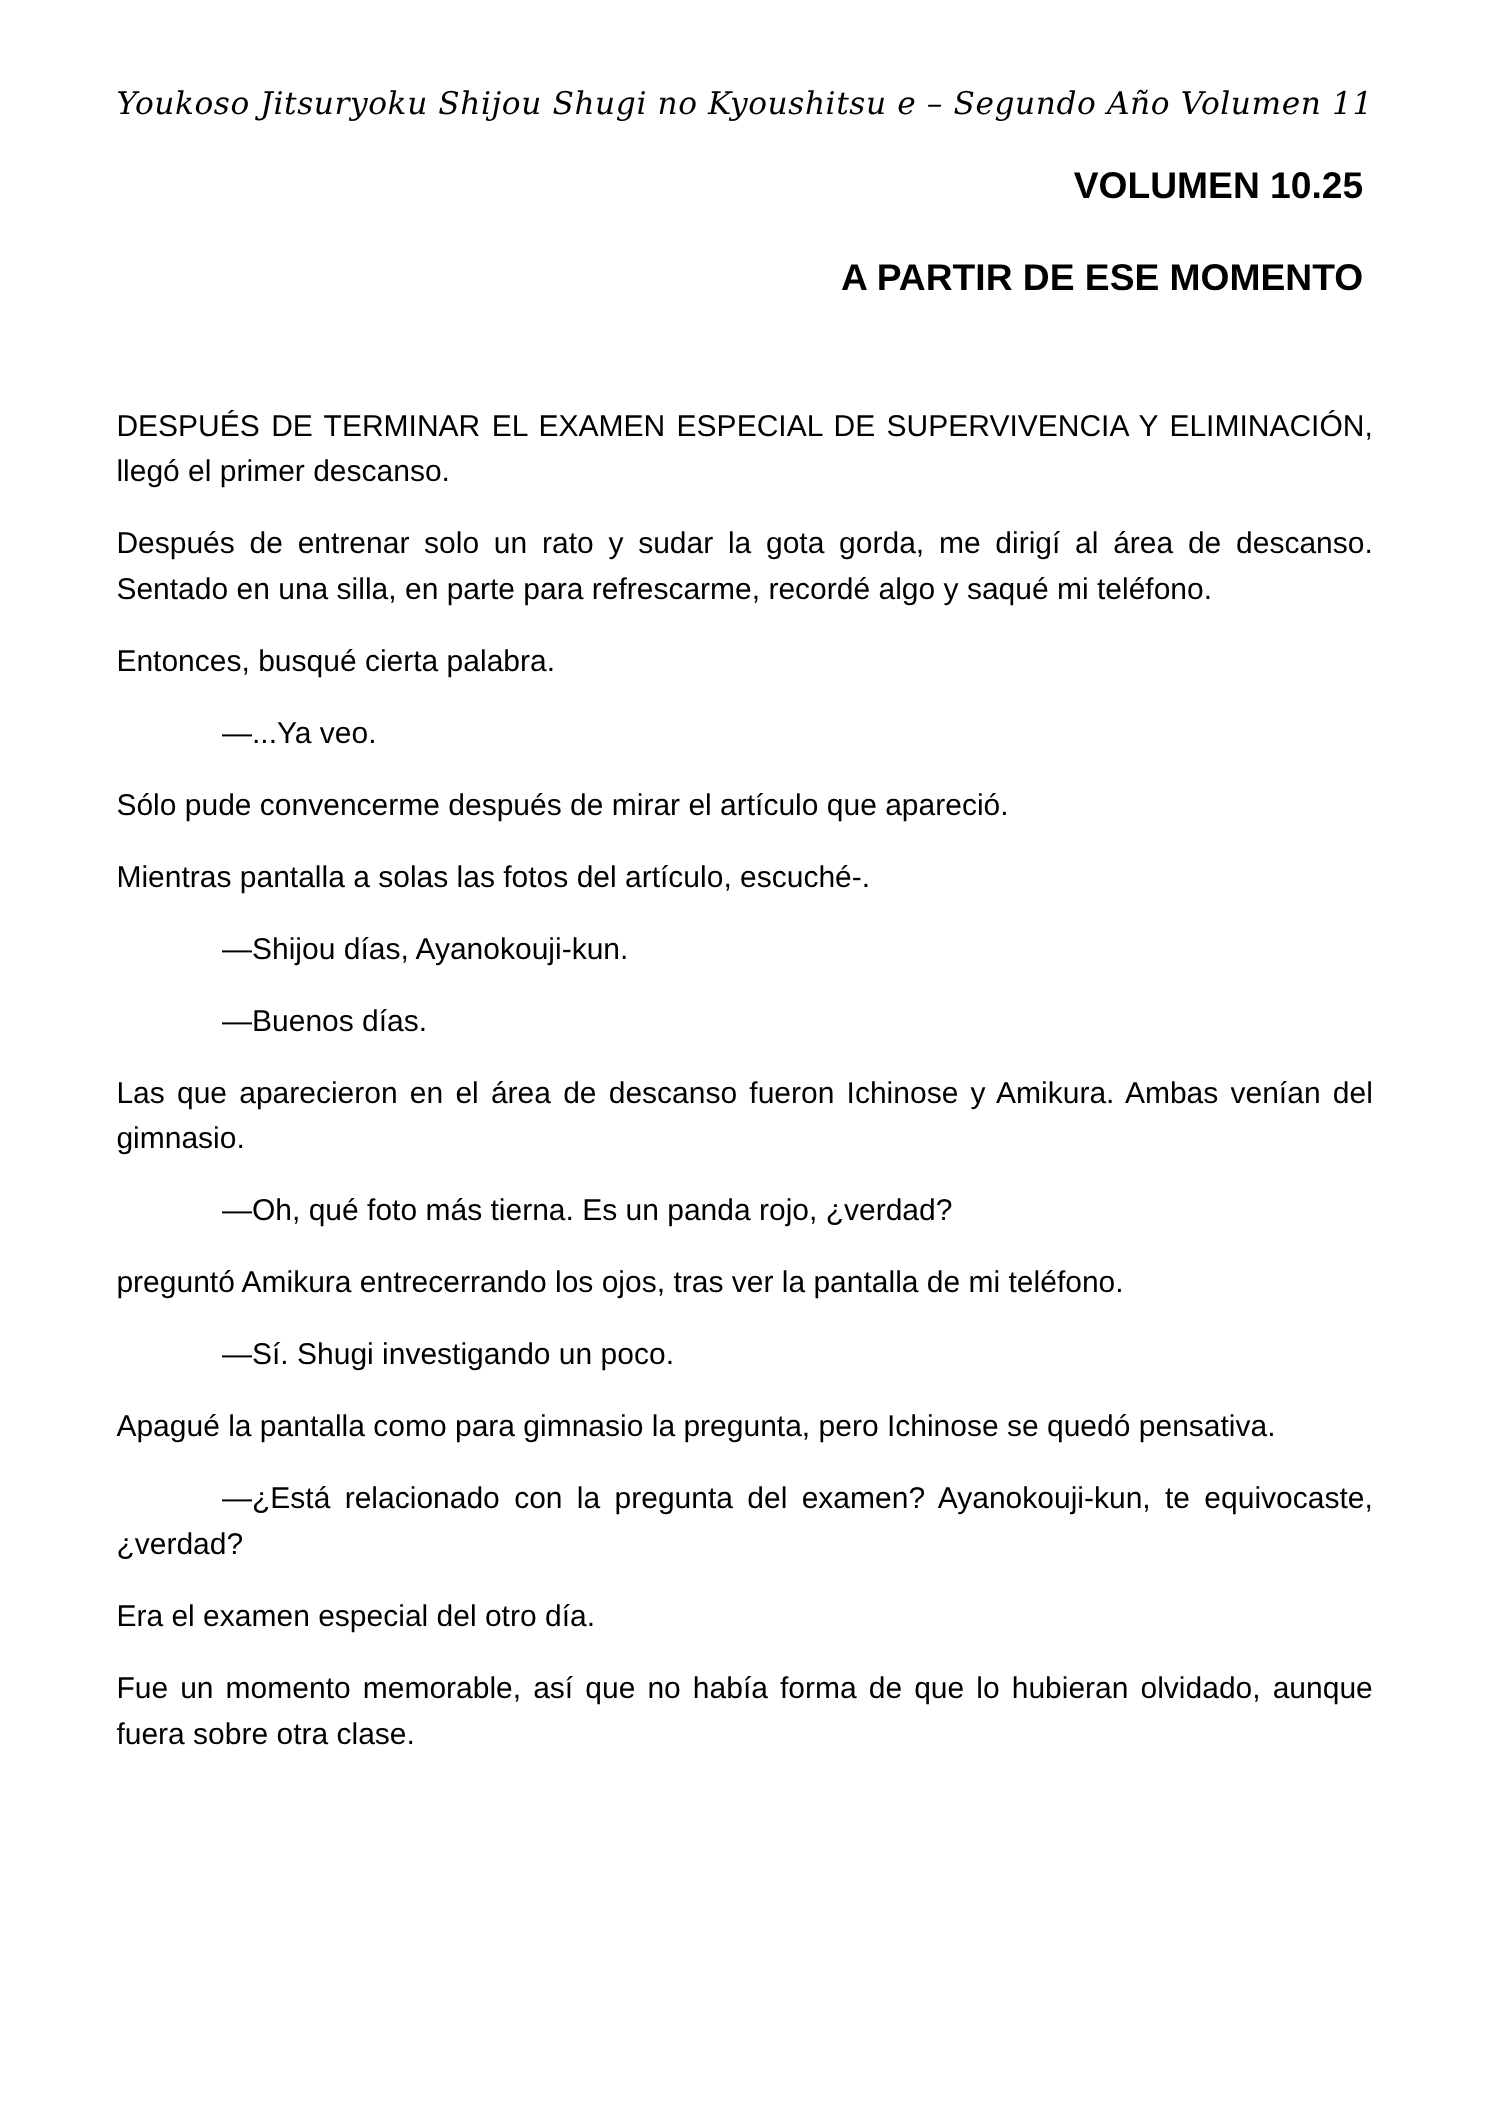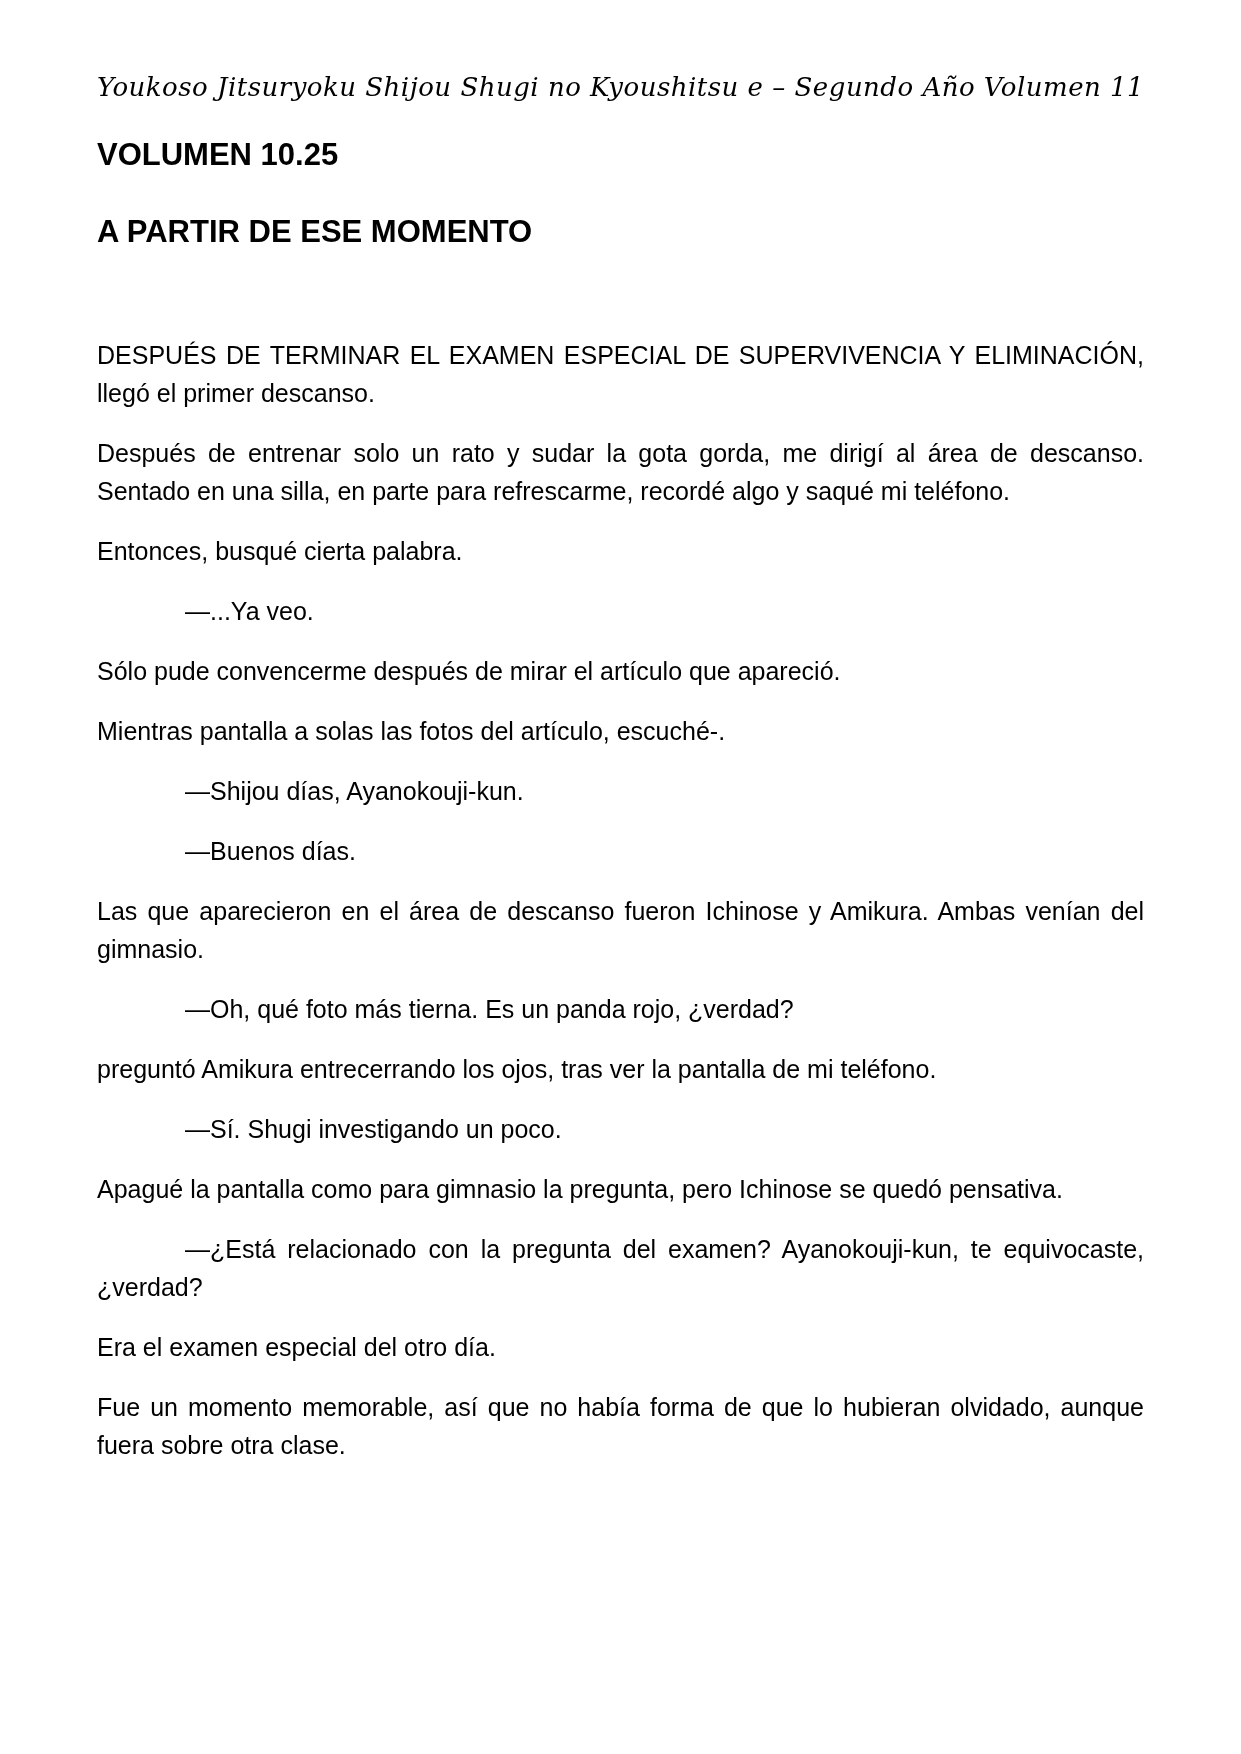--- a/index.html
+++ b/index.html
@@ -26,23 +26,23 @@
     font-style: italic;
     font-size: 26px;
     letter-spacing: 0.5px;
     color: #000000;
     white-space: nowrap;
   }
   
   .titles {
     position: absolute;
     top: 136px;
-    left: 97px;
+    left: 83px;
     right: 105px;
-    text-align: left;
+    text-align: right;
   }
   .volume-title, .chapter-title {
     font-family: "Liberation Sans", sans-serif;
     font-weight: bold;
     font-size: 31px;
     line-height: 1.2;
     margin: 0;
   }
   .chapter-title { margin-top: 40px; }
   

